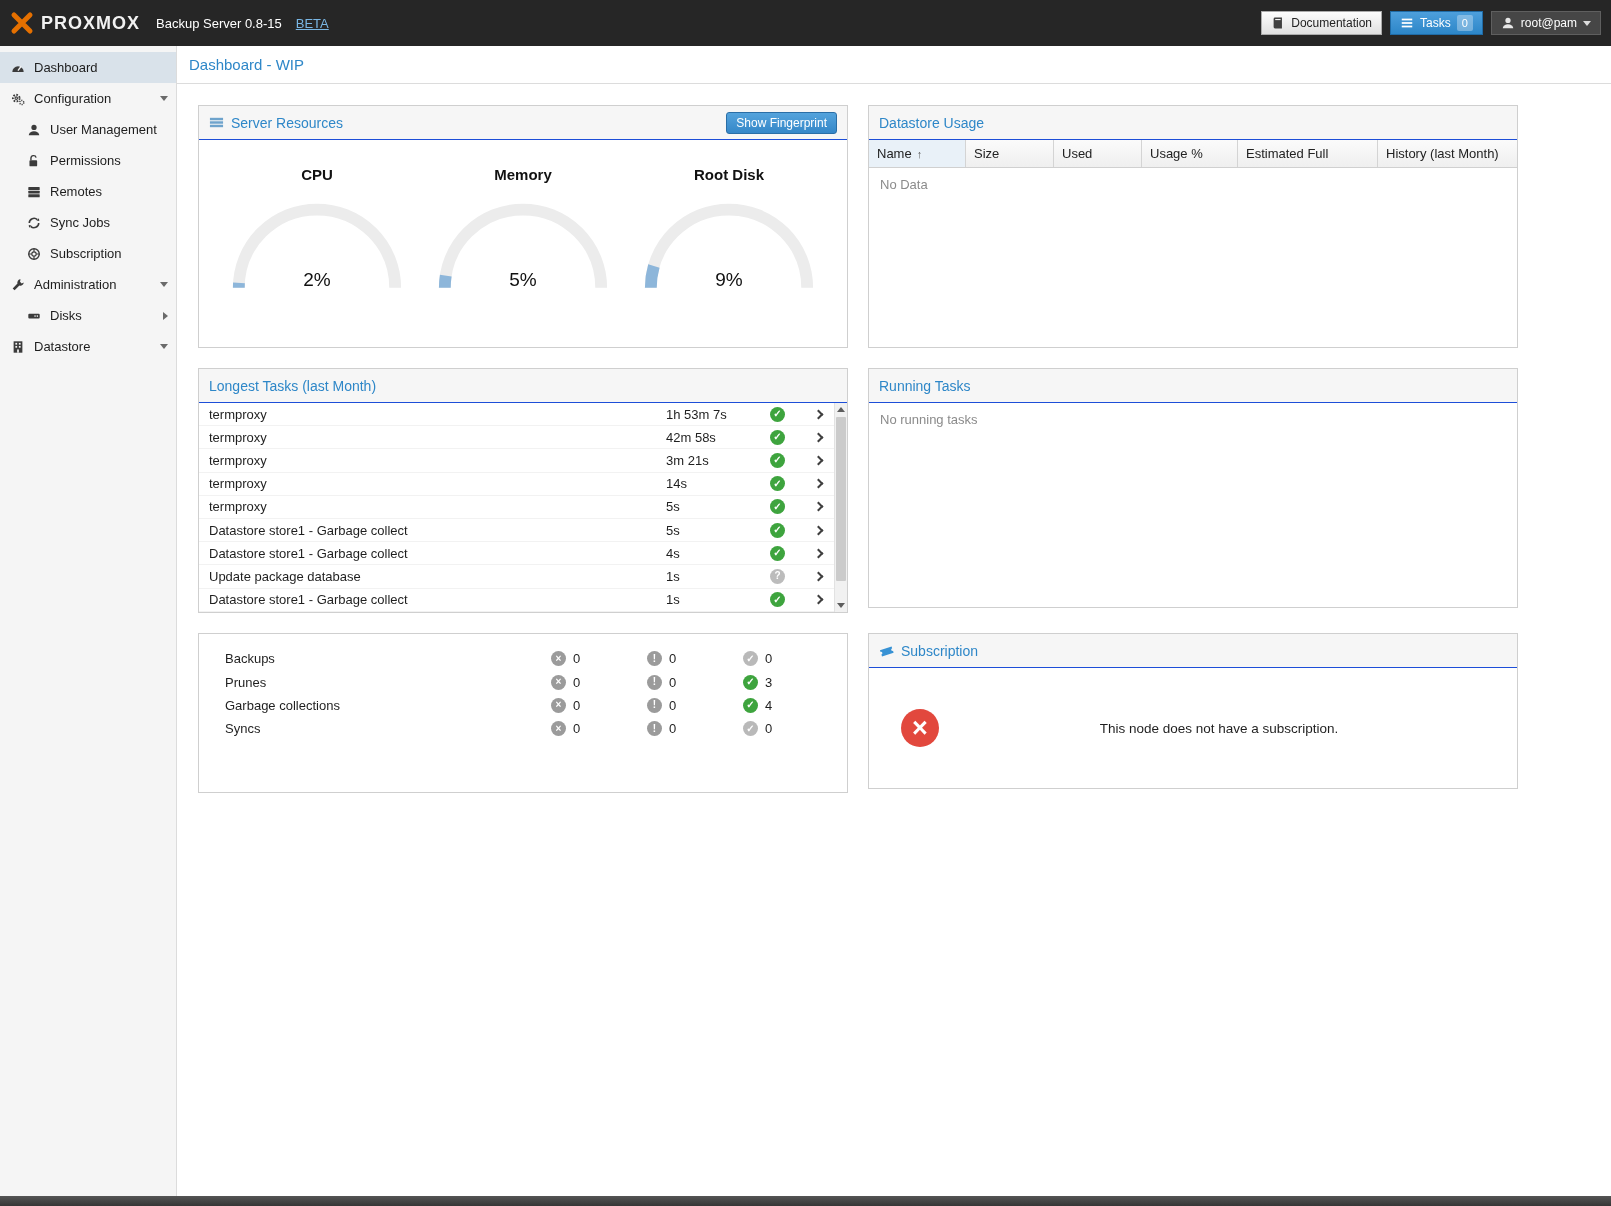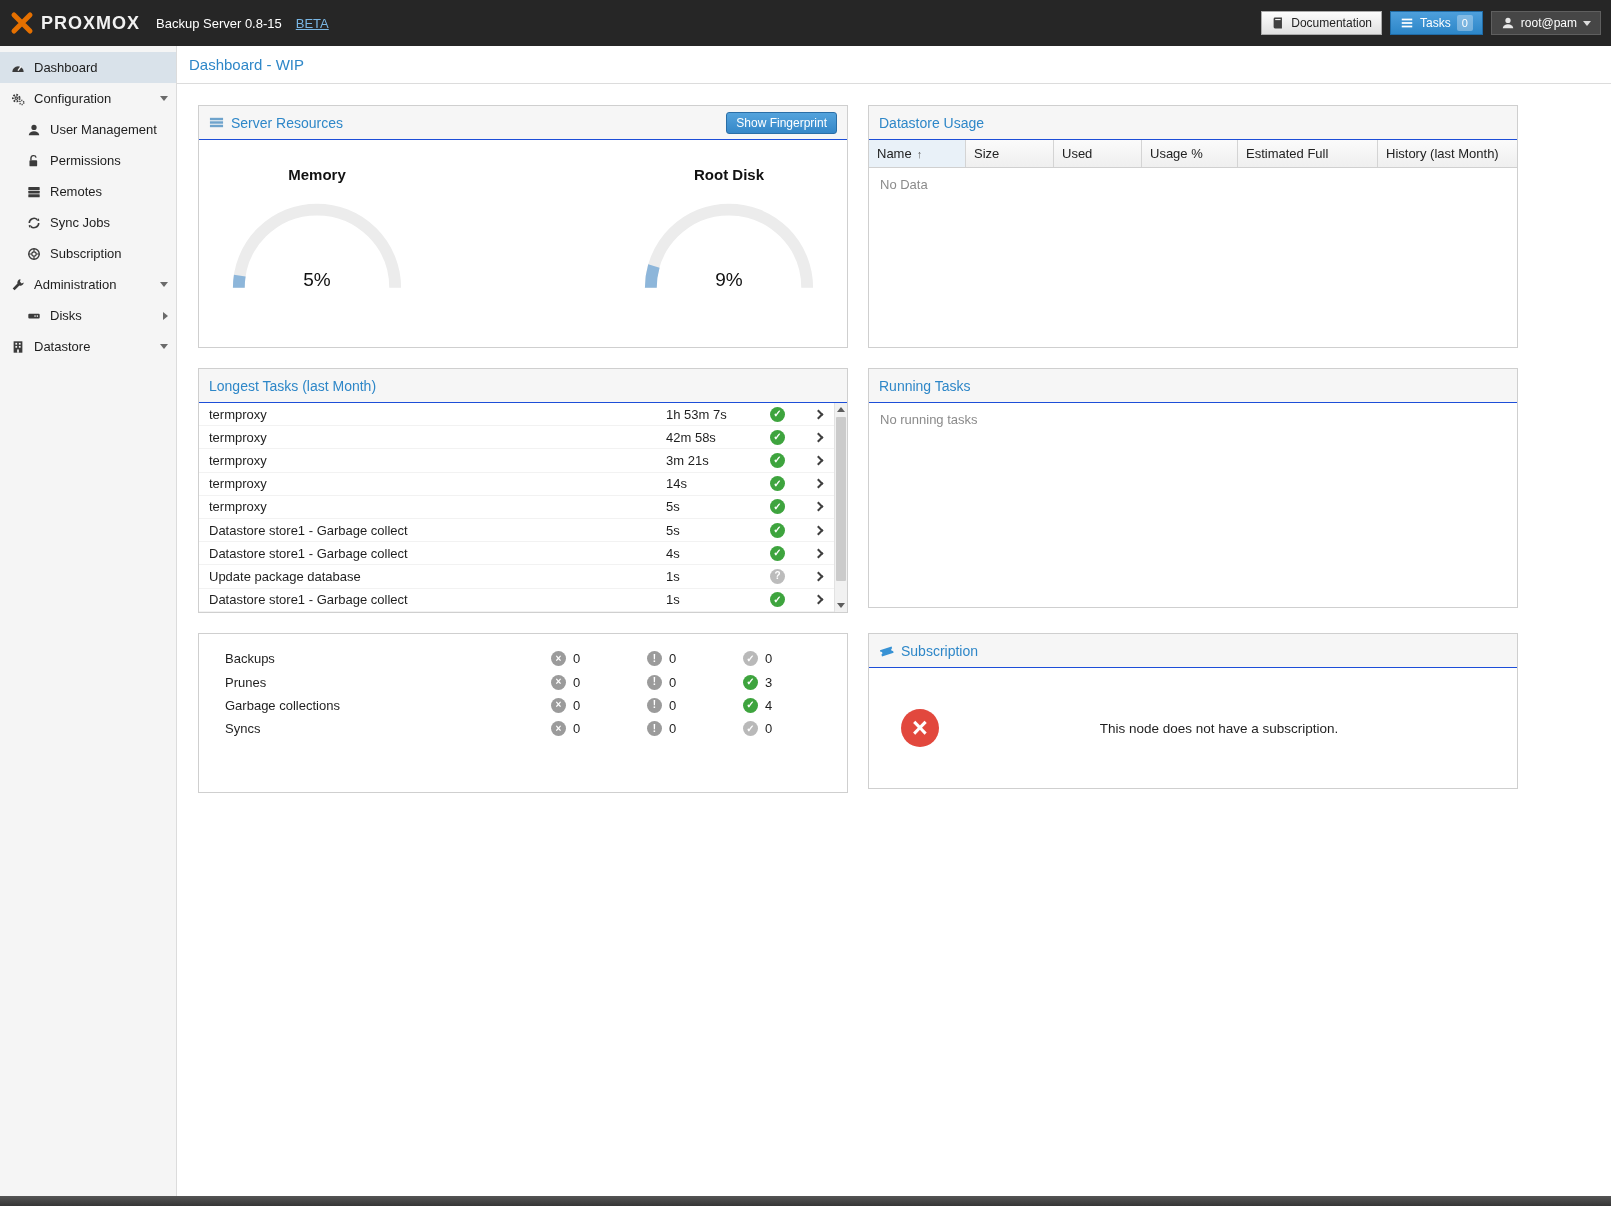--- a/index.html
+++ b/index.html
@@ -304,20 +304,28 @@
           <div class="panel-h">
             <svg class="hic" viewBox="0 0 16 16" fill="#6ea3cc">
               <rect x="1" y="3" width="14" height="2.6"></rect>
               <rect x="1" y="6.7" width="14" height="2.6"></rect>
               <rect x="1" y="10.4" width="14" height="2.6"></rect>
             </svg>
             <span>Server Resources</span>
             <button class="fingerprint-btn">Show Fingerprint</button>
           </div>
           <div class="gauges">
+            <div class="gauge">
+              <div class="gauge-label">CPU</div>
+              <svg class="gauge-svg" viewBox="0 0 200 110">
+                <path d="M14 102 A 86 86 0 0 1 186 102" fill="none" stroke="#ececec" stroke-width="13"></path>
+                <path class="gauge-fill" d="M14 102 A 86 86 0 0 1 186 102" fill="none" stroke="#8db6da" stroke-width="13" pathLength="100" stroke-dasharray="2 100"></path>
+              </svg>
+              <div class="gauge-value">2%</div>
+            </div>
             <div class="gauge">
               <div class="gauge-label">Memory</div>
               <svg class="gauge-svg" viewBox="0 0 200 110">
                 <path d="M14 102 A 86 86 0 0 1 186 102" fill="none" stroke="#ececec" stroke-width="13"></path>
                 <path class="gauge-fill" d="M14 102 A 86 86 0 0 1 186 102" fill="none" stroke="#8db6da" stroke-width="13" pathLength="100" stroke-dasharray="5 100"></path>
               </svg>
               <div class="gauge-value">5%</div>
             </div>
             <div class="gauge">
               <div class="gauge-label">Root Disk</div>

